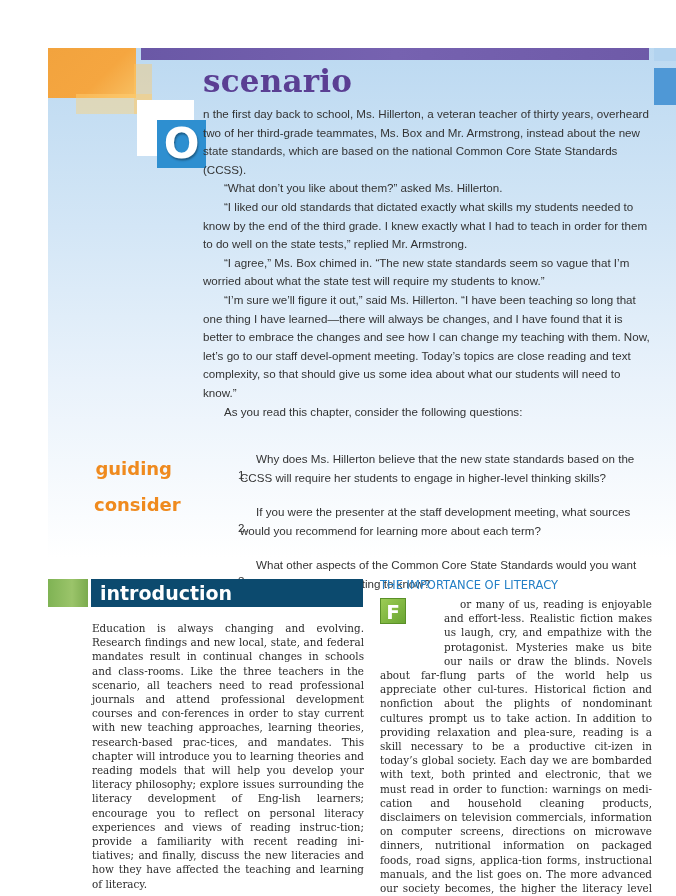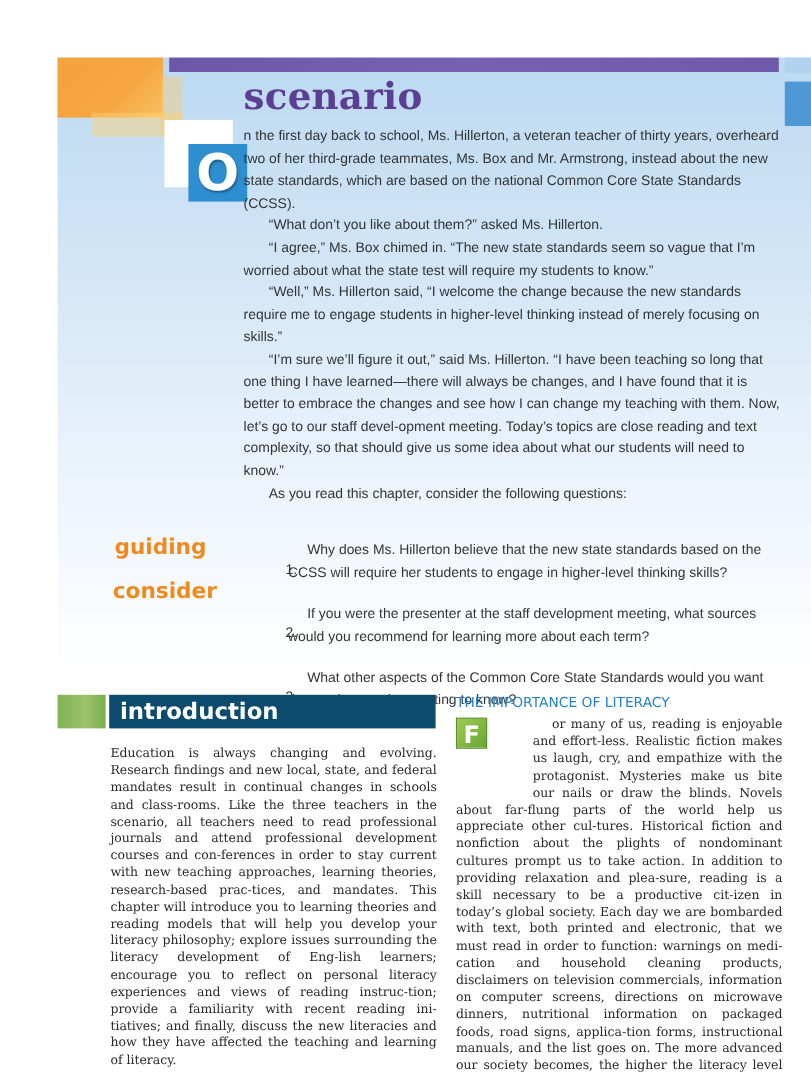--- a/index.html
+++ b/index.html
@@ -55,21 +55,21 @@
       position: absolute; left: 155px; top: 57px; width: 450px;
       font-family: "Liberation Sans", sans-serif; font-size: 11.6px; line-height: 18.6px;
       color: #333;
       text-align: left;
     }
     .scenario-text p { margin: 0; }
     .scenario-text p.indent { text-indent: 21px; }
 
     
     .guiding-label {
-      position: absolute; left: 30px; top: 383px; width: 110px;
+      position: absolute; left: 30px; top: 395px; width: 110px;
       text-align: right;
       font-family: "DejaVu Sans", sans-serif; font-weight: bold;
       font-size: 18px; line-height: 20px; color: #ef8a1e;
     }
     .questions {
       position: absolute; left: 158px; top: 386px; width: 450px;
       list-style: none;
       font-family: "Liberation Sans", sans-serif; font-size: 11.6px; line-height: 18.6px; color: #333;
     }
     .questions li { position: relative; padding-left: 18px; margin-bottom: 2px; }
@@ -133,22 +133,22 @@
 
 <h1 class="scenario-title">scenario</h1>
 
 <div class="dropcap-o">
   <div class="dropcap-o-inner">O</div>
 </div>
 
 <div class="scenario-text">
   <p>n the first day back to school, Ms. Hillerton, a veteran teacher of thirty years, overheard two of her third-grade teammates, Ms. Box and Mr. Armstrong, instead about the new state standards, which are based on the national Common Core State Standards (CCSS).</p>
   <p class="indent">“What don’t you like about them?” asked Ms. Hillerton.</p>
+  <p class="indent">“I liked our old standards that dictated exactly what skills my students needed to know by the end of the third grade. I knew exactly what I had to teach in order for them to do well on the state tests,” replied Mr. Armstrong.</p>
   <p class="indent">“I agree,” Ms. Box chimed in. “The new state standards seem so vague that I’m worried about what the state test will require my students to know.”</p>
-  <p class="indent">“Well,” Ms. Hillerton said, “I welcome the change because the new standards require me to engage students in higher-level thinking instead of merely focusing on skills.”</p>
   <p class="indent">“I’m sure we’ll figure it out,” said Ms. Hillerton. “I have been teaching so long that one thing I have learned—there will always be changes, and I have found that it is better to embrace the changes and see how I can change my teaching with them. Now, let’s go to our staff devel-opment meeting. Today’s topics are close reading and text complexity, so that should give us some idea about what our students will need to know.”</p>
   <p class="indent">As you read this chapter, consider the following questions:</p>
 </div>
 
 <div class="guiding-label">
   <div>guiding</div>
   <div>consider</div>
 </div>
 <ol class="questions">
   <li>

